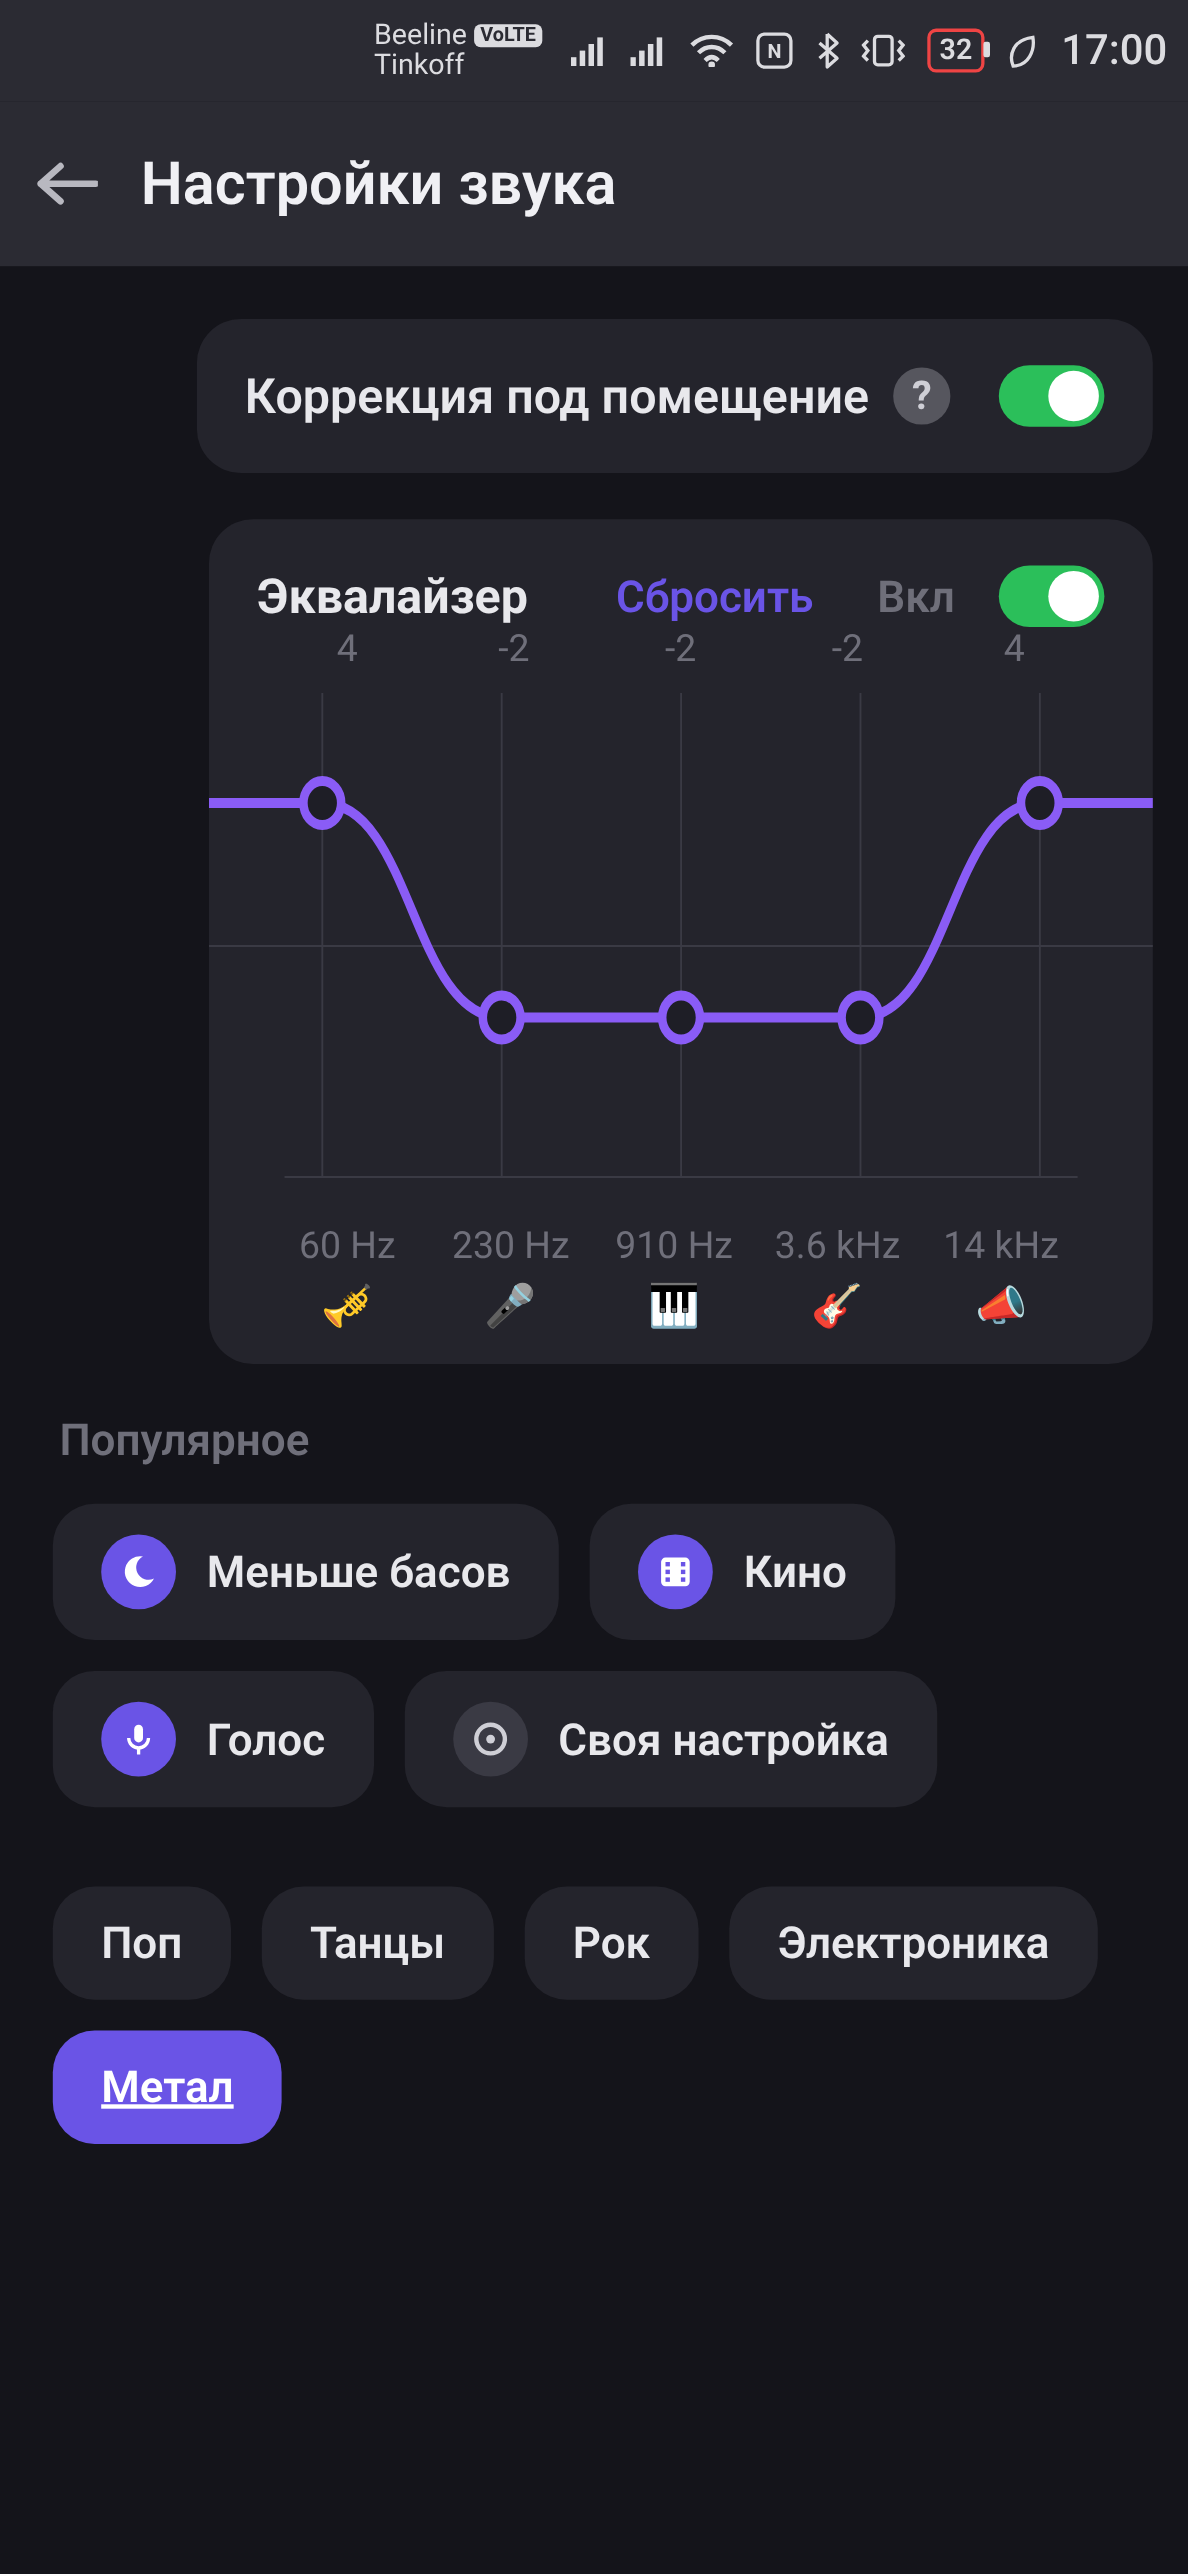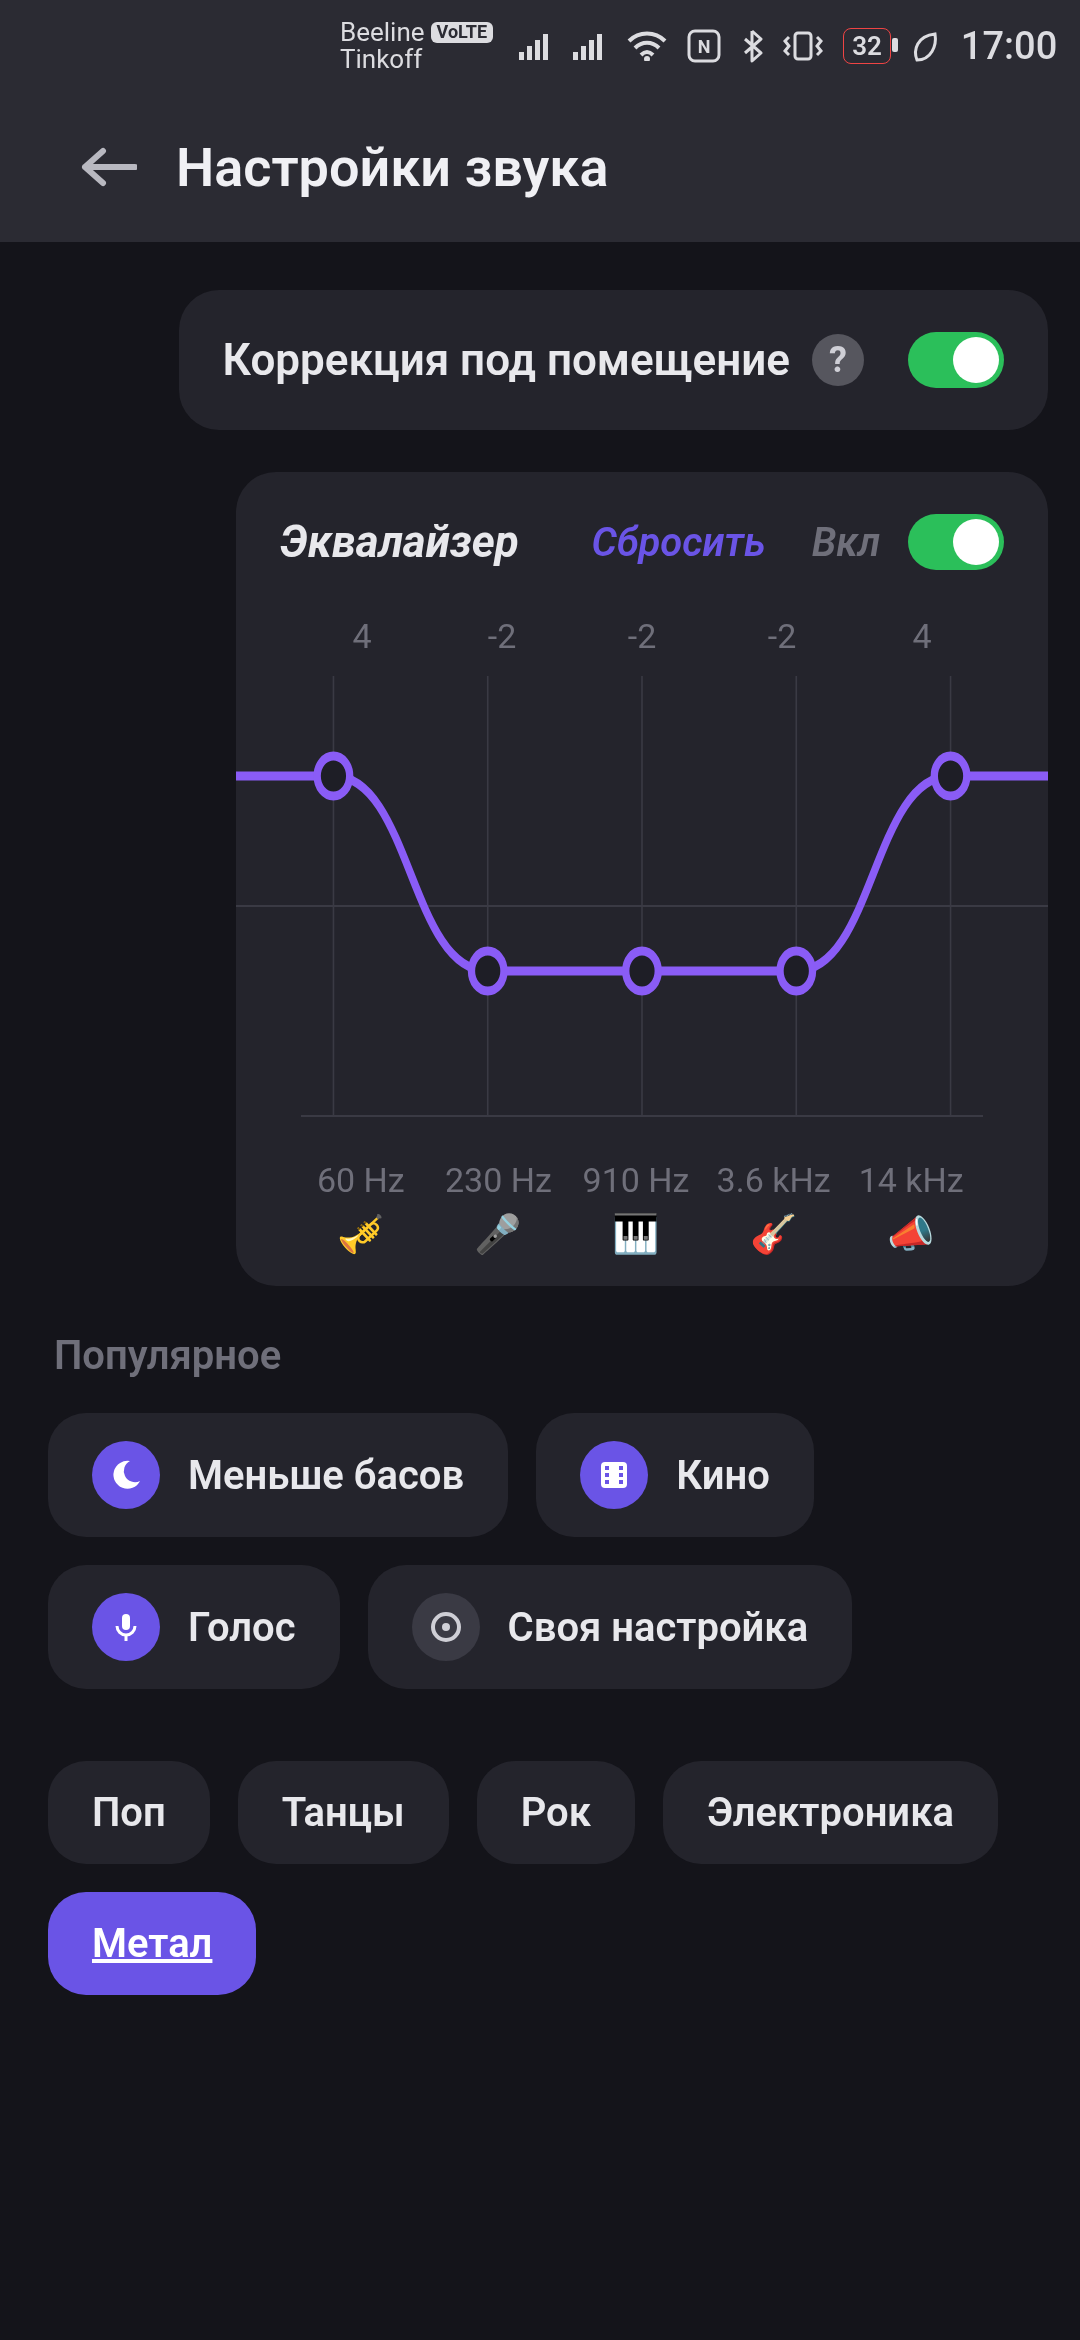--- a/index.html
+++ b/index.html
@@ -41,38 +41,38 @@
     padding: 1px 6px;
     border-radius: 6px;
   }
   .status-icons { display: flex; align-items: center; gap: 20px; }
   .sig-icon, .wifi-icon, .nfc-icon, .bt-icon, .vib-icon, .leaf-icon {
     display: inline-flex; align-items: center; justify-content: center;
     filter: none;
   }
   .battery-cap {
     display: inline-flex; align-items: center;
-    border: 1px solid #ef4444; border-radius: 8px;
+    border: 3px solid #ef4444; border-radius: 8px;
     padding: 2px 8px; font-size: 26px; font-weight: 600;
     position: relative;
   }
   .battery-cap::after {
     content: ""; position: absolute; right: -8px; top: 9px;
     width: 6px; height: 14px; background: #dcdce0; border-radius: 2px;
   }
   .status-time { font-size: 38px; font-weight: 500; margin-left: 2px; }
 
   
   .nav-header {
     height: 150px;
     background: #2b2b33;
     display: flex;
     align-items: center;
     gap: 36px;
-    padding: 0 76px;
+    padding: 0 28px;
   }
   .back-btn { width: 64px; height: 64px; display: flex; align-items: center; justify-content: center; }
   .nav-title { font-size: 54px; font-weight: 600; color: #f0f0f4; }
 
   
   .content { padding: 48px 32px 0 48px; display: flex; flex-direction: column; gap: 42px; align-items: flex-end; }
 
   .card {
     background: #24242c;
     border-radius: 40px;
@@ -96,21 +96,21 @@
     width: 96px; height: 56px; border-radius: 28px;
     background: #2bbf5a; position: relative;
   }
   .toggle .knob {
     position: absolute; top: 5px; right: 5px;
     width: 46px; height: 46px; border-radius: 50%; background: #fff;
   }
 
   
   .eq-header {
-    display: flex; align-items: center; gap: 28px; margin-bottom: 46px; font-style: italic;
+    display: flex; align-items: center; gap: 40px; 
   }
   .eq-title { font-size: 44px; font-weight: 700; flex: 0 0 auto; }
   .eq-header-spacer { flex: 1; }
   .eq-reset { font-size: 40px; font-weight: 600; color: #6a54e6; }
   .eq-onlabel { font-size: 40px; font-weight: 600; color: #6f6f7a; margin-left: 18px; }
 
   .eq-grid {
     position: relative;
     width: 100%;
     height: 640px;

